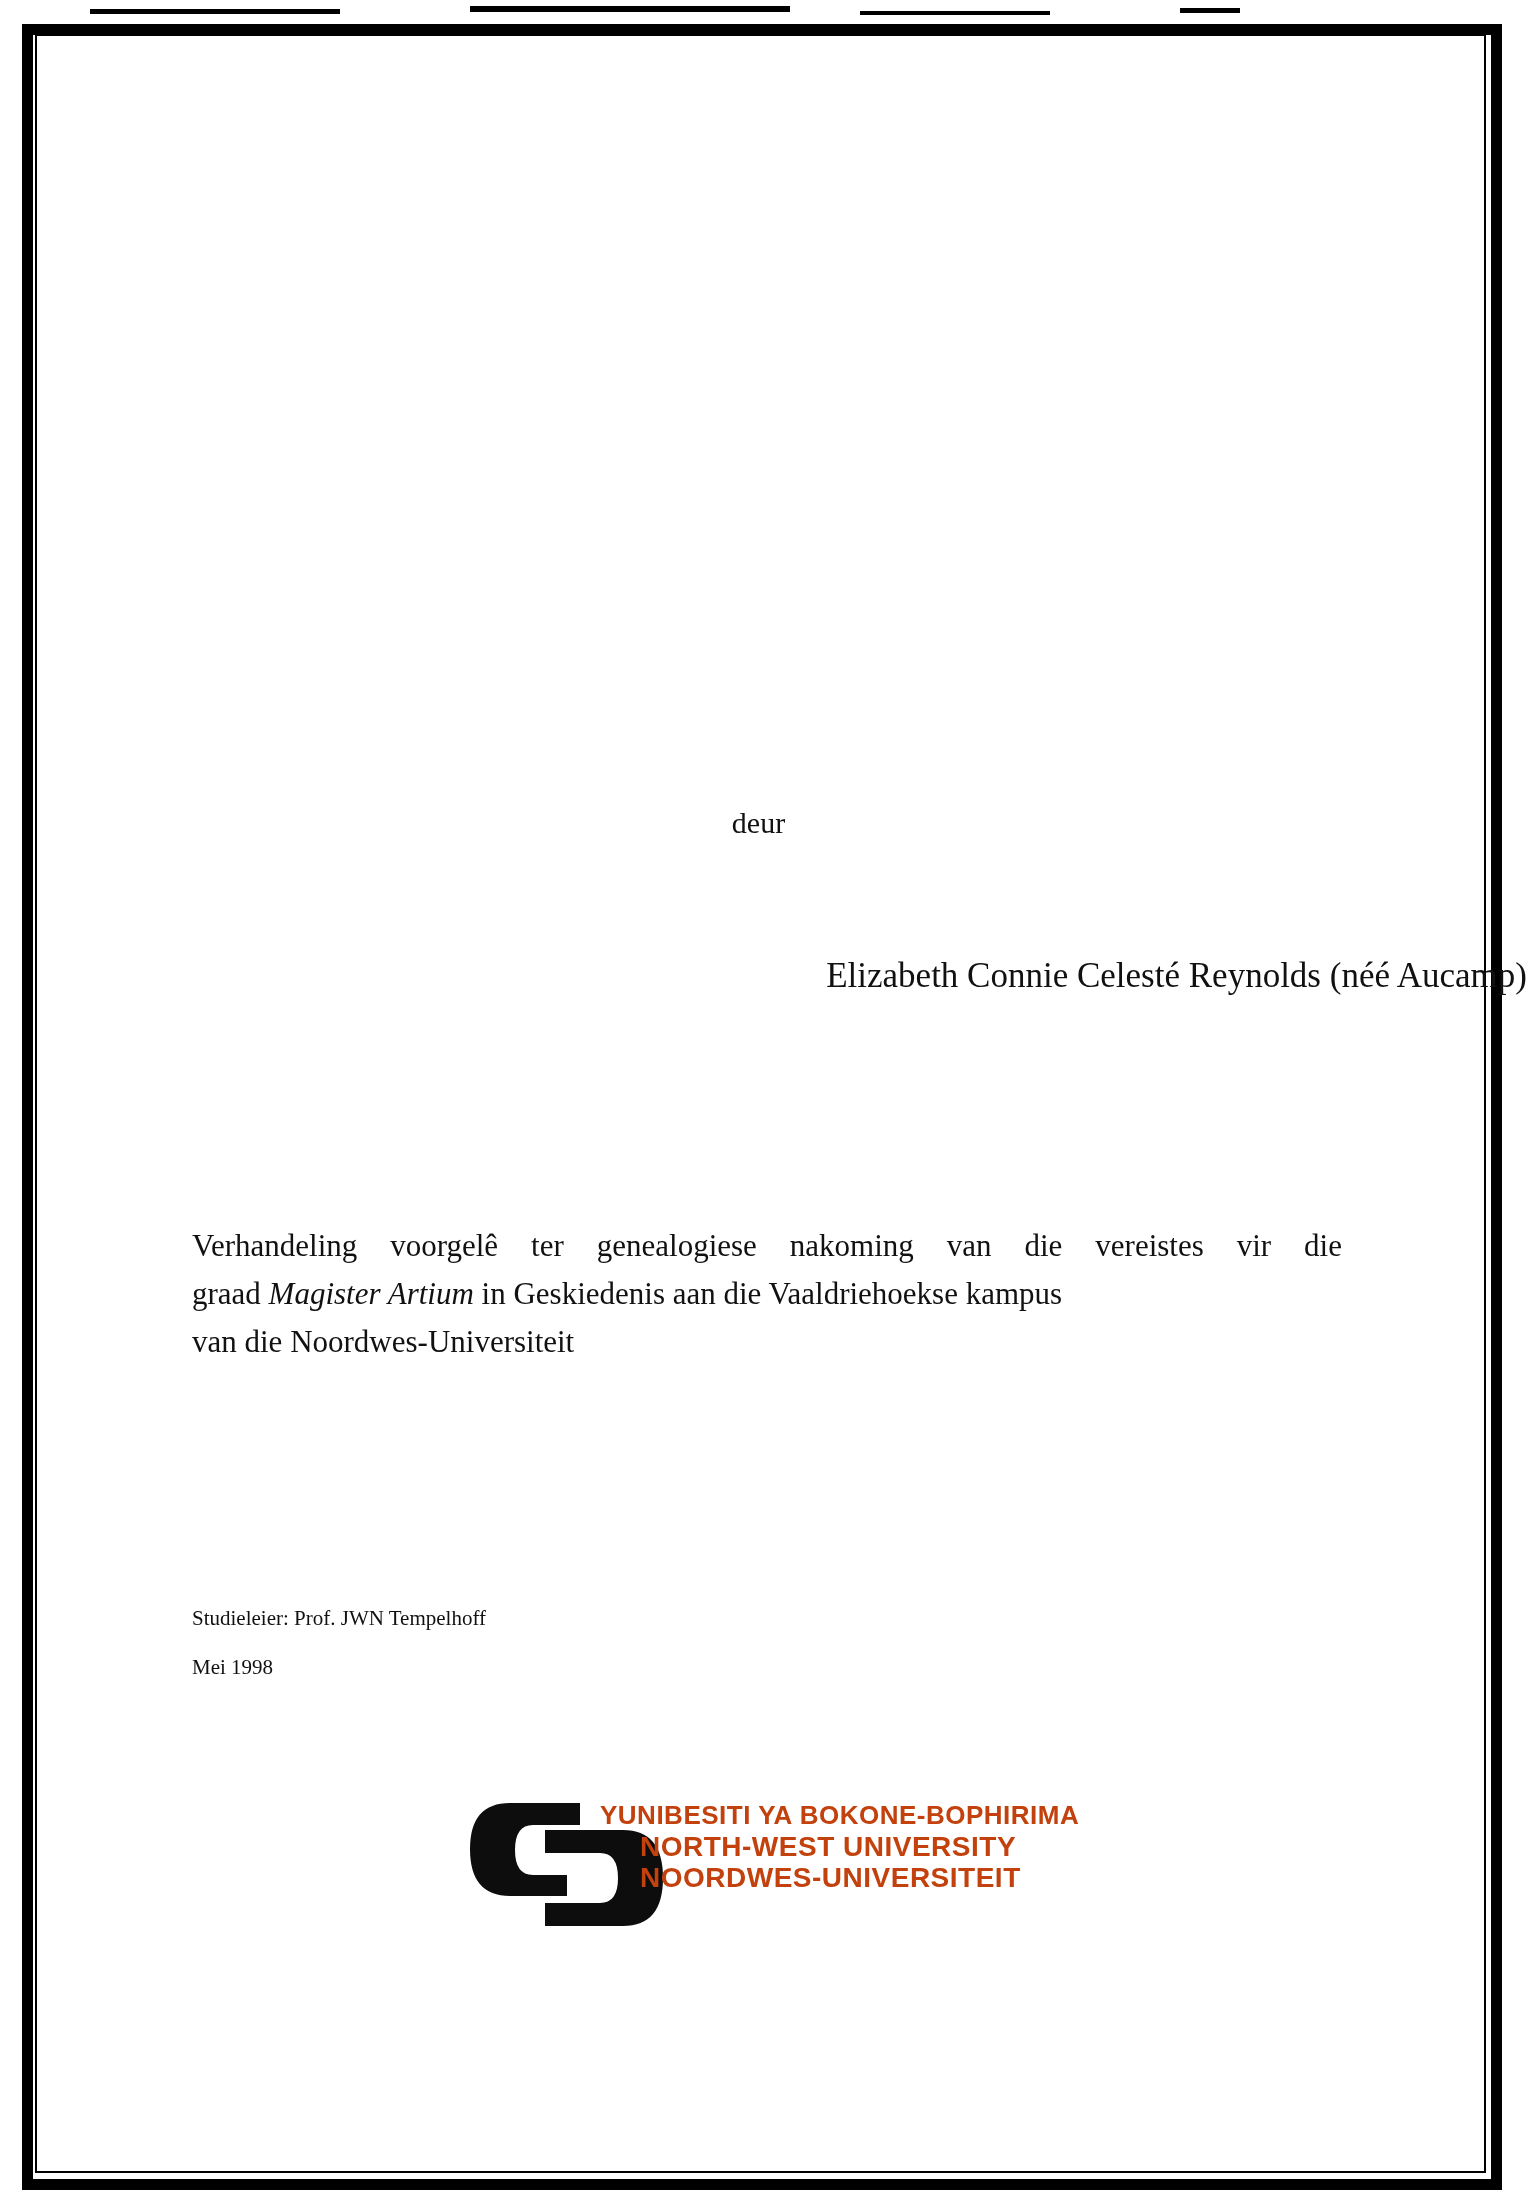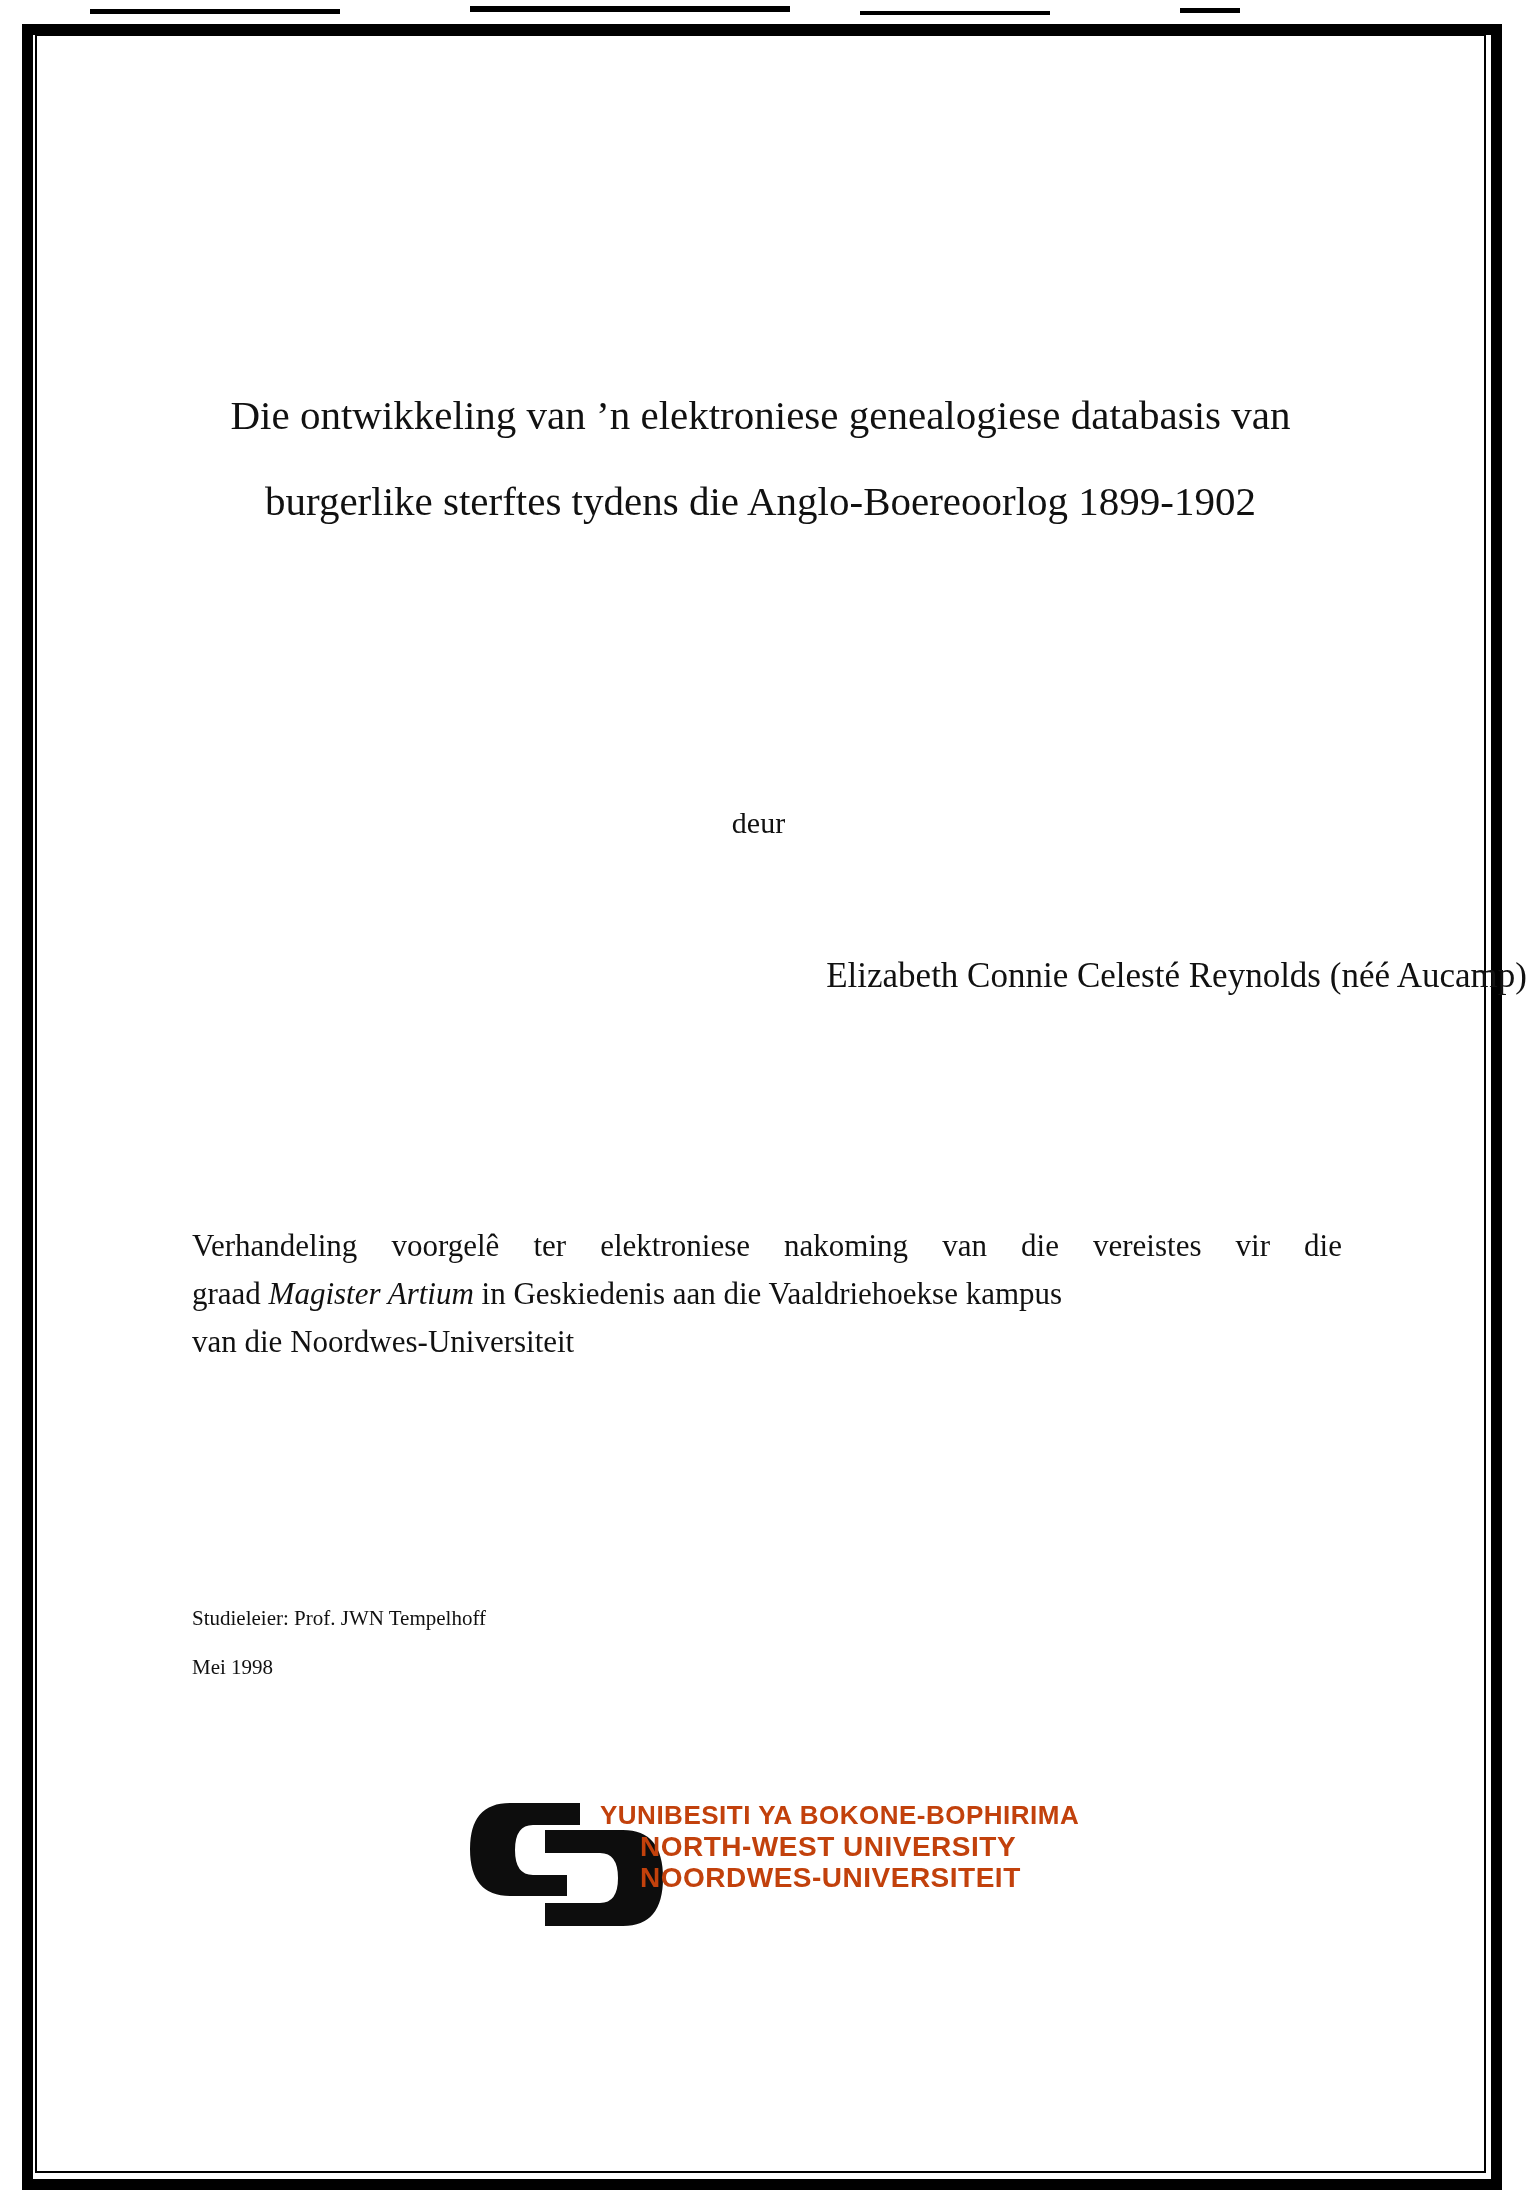--- a/index.html
+++ b/index.html
@@ -90,31 +90,27 @@
 <div class="page">
 
   <div class="frame-outer"></div>
   <div class="frame-inner"></div>
 
   <div class="artifact art1"></div>
   <div class="artifact art2"></div>
   <div class="artifact art3"></div>
   <div class="artifact art4"></div>
 
-  <div class="title-block">
-    <div>Die ontwikkeling van ’n elektroniese genealogiese databasis van</div>
-    <div>burgerlike sterftes tydens die Anglo-Boereoorlog 1899-1902</div>
-  </div>
 
   <div class="byline">deur</div>
 
   <div class="author">Elizabeth Connie Celesté Reynolds (néé Aucamp)</div>
 
   <div class="submission">
-    <div class="justified">Verhandeling voorgelê ter elektroniese nakoming van die vereistes vir die</div>
+    <div class="justified">Verhandeling voorgelê ter genealogiese nakoming van die vereistes vir die</div>
     <div><span>graad </span><span class="italic">Magister Artium</span><span> in Geskiedenis aan die Vaaldriehoekse kampus</span></div>
     <div>van die Noordwes-Universiteit</div>
   </div>
 
   <div class="supervisor-block">
     <div>Studieleier: Prof. JWN Tempelhoff</div>
     <div>Mei 1998</div>
   </div>
 
   <svg class="logo-mark" viewBox="0 0 193 123" xmlns="http://www.w3.org/2000/svg" aria-hidden="true">

